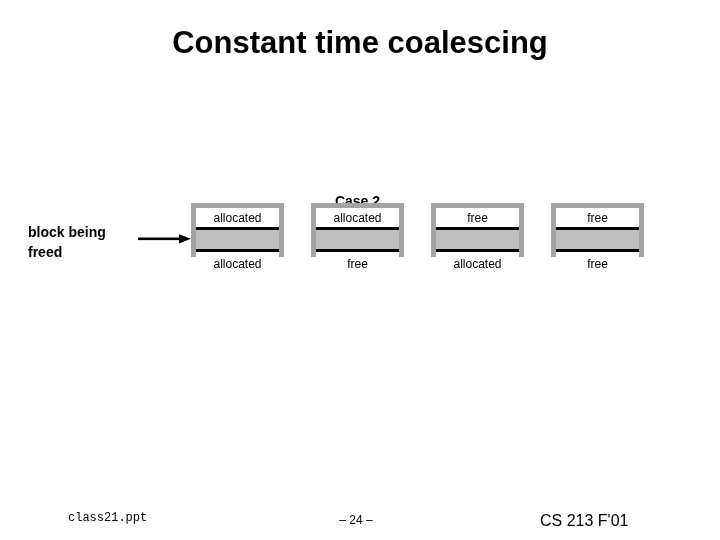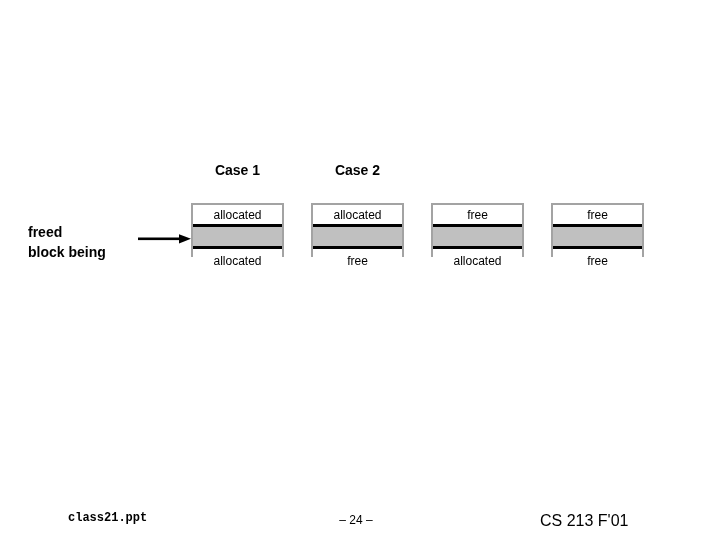--- a/index.html
+++ b/index.html
@@ -49,39 +49,39 @@
     position: absolute;
     top: 0;
     width: 93px;
     text-align: center;
     font-size: 14px;
     font-weight: bold;
     line-height: 20px;
     white-space: nowrap;
   }
   .case-header.c0 { left: 0px; }
-  .case-header.c1 { left: 120px; }
+  .case-header.c1 { left: 120px; margin-top: 31px; }
   .case-header.c2 { left: 240px; }
   .case-header.c3 { left: 360px; }
 
   
   .cases {
     position: absolute;
     left: 191px;
     top: 203px;
     width: 453px;
     height: 77px;
   }
   .case-block {
     position: absolute;
     top: 0;
     width: 93px;
     height: 54px;
     box-sizing: border-box;
-    border: 2px solid #a3a3a3;
+    border: 5px solid #a3a3a3;
     background: #ffffff;
   }
   .case-block.c0 { left: 0px; }
   .case-block.c1 { left: 120px; }
   .case-block.c2 { left: 240px; }
   .case-block.c3 { left: 360px; }
 
   .cell {
     box-sizing: border-box;
     width: 100%;
@@ -125,21 +125,21 @@
     height: 14px;
   }
 
   
   .footer-file {
     position: absolute;
     left: 68px;
     top: 510px;
     font-family: "Liberation Mono", "DejaVu Sans Mono", monospace;
     font-size: 12px;
-    font-weight: bold;
+    font-weight: normal;
     line-height: 16px;
     white-space: nowrap;
   }
   .footer-page {
     position: absolute;
     left: 0;
     top: 512px;
     width: 712px;
     text-align: center;
     font-size: 12px;
@@ -153,23 +153,23 @@
     font-size: 16px;
     line-height: 16px;
     white-space: nowrap;
   }
 </style>
 </head>
 <body>
 
 <div class="slide">
 
+  <div class="slide-title">Constant time coalescing</div>
 
   <div class="case-headers">
-    <div class="case-header c0">Case 1</div>
     <div class="case-header c1">Case 2</div>
   </div>
 
   <div class="cases">
 
     <div class="case-block c0">
       <div class="cell top">allocated</div>
       <div class="cell mid"></div>
       <div class="cell bot">allocated</div>
     </div>
@@ -188,22 +188,22 @@
 
     <div class="case-block c3">
       <div class="cell top">free</div>
       <div class="cell mid"></div>
       <div class="cell bot">free</div>
     </div>
 
   </div>
 
   <div class="freed-label">
+    <div>block being</div>
     <div>freed</div>
-    <div>block being</div>
   </div>
 
   <div class="freed-arrow">
     <svg width="54" height="14" viewBox="0 0 54 14" xmlns="http://www.w3.org/2000/svg">
       <rect x="0" y="5.5" width="44" height="2.6" fill="#000000"></rect>
       <polygon points="41,2.2 53,6.8 41,11.4" fill="#000000"></polygon>
     </svg>
   </div>
 
   <div class="footer-file">class21.ppt</div>

